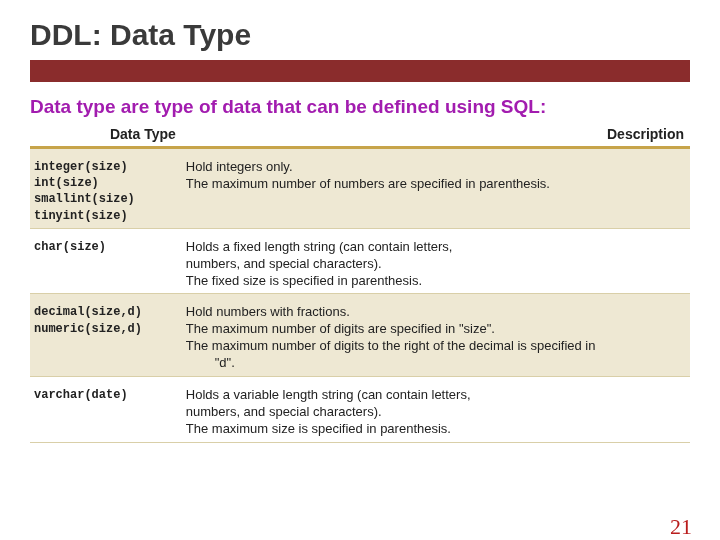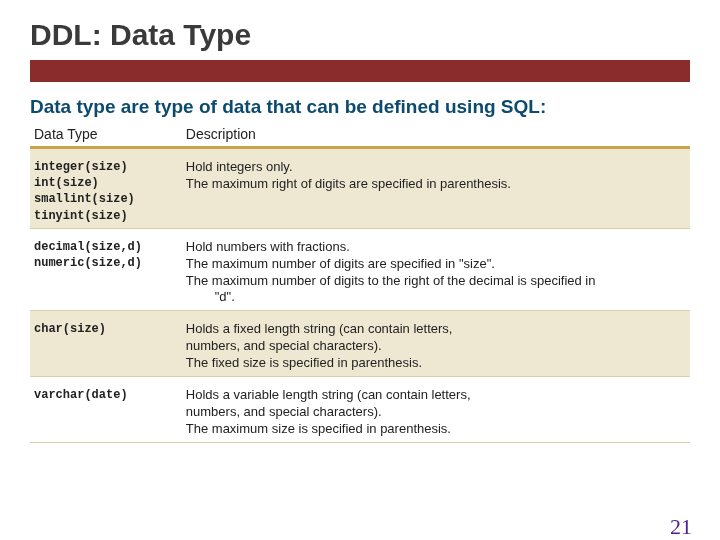--- a/index.html
+++ b/index.html
@@ -22,34 +22,34 @@
     margin-bottom: 8px;
   }
   .accent-bar {
     height: 22px;
     background: #8a2c2c;
     margin: 0 0 14px 0;
   }
   .subtitle {
     font-size: 19px;
     font-weight: bold;
-    color: #0c4a6e;
+    color: #a21caf;
     margin-bottom: 4px;
   }
   table.dt {
     width: 100%;
     border-collapse: collapse;
     font-size: 13px;
     table-layout: fixed;
   }
   table.dt col.type { width: 23%; }
   table.dt col.desc { width: 77%; }
   table.dt th {
-    text-align: left;
-    font-weight: normal;
+    text-align: right;
+    font-weight: bold;
     background: #fff;
     border-bottom: 3px solid #c7a44a;
     padding: 4px 6px 4px 4px;
     font-size: 14px;
   }
   table.dt td {
     vertical-align: top;
     padding: 10px 6px 4px 4px;
     border-bottom: 1px solid #d9cfa8;
   }
@@ -64,21 +64,21 @@
   }
   .desc {
     line-height: 1.3;
     white-space: pre-wrap;
   }
   .pagenum {
     position: absolute;
     right: 28px;
     bottom: 0px;
     font-size: 22px;
-    color: #4c1d95;
+    color: #b91c1c;
     font-family: Georgia, 'Times New Roman', serif;
     text-align: center;
   }
 </style>
 </head>
 <body>
 
 <div class="slide">
   <div class="title">DDL: Data Type</div>
   <div class="accent-bar"></div>
@@ -95,35 +95,35 @@
         <th>Description</th>
       </tr>
     </thead>
     <tbody>
       <tr>
         <td class="code">integer(size)
 int(size)
 smallint(size)
 tinyint(size)</td>
         <td class="desc">Hold integers only.
-The maximum right of digits are specified in parenthesis.</td>
+The maximum number of numbers are specified in parenthesis.</td>
+      </tr>
+      <tr>
+        <td class="code">char(size)</td>
+        <td class="desc">Holds a fixed length string (can contain letters,
+numbers, and special characters).
+The fixed size is specified in parenthesis.</td>
       </tr>
       <tr>
         <td class="code">decimal(size,d)
 numeric(size,d)</td>
         <td class="desc">Hold numbers with fractions.
 The maximum number of digits are specified in "size".
 The maximum number of digits to the right of the decimal is specified in
         "d".</td>
-      </tr>
-      <tr>
-        <td class="code">char(size)</td>
-        <td class="desc">Holds a fixed length string (can contain letters,
-numbers, and special characters).
-The fixed size is specified in parenthesis.</td>
       </tr>
       <tr>
         <td class="code">varchar(date)</td>
         <td class="desc">Holds a variable length string (can contain letters,
 numbers, and special characters).
 The maximum size is specified in parenthesis.</td>
       </tr>
     </tbody>
   </table>
 </div>

